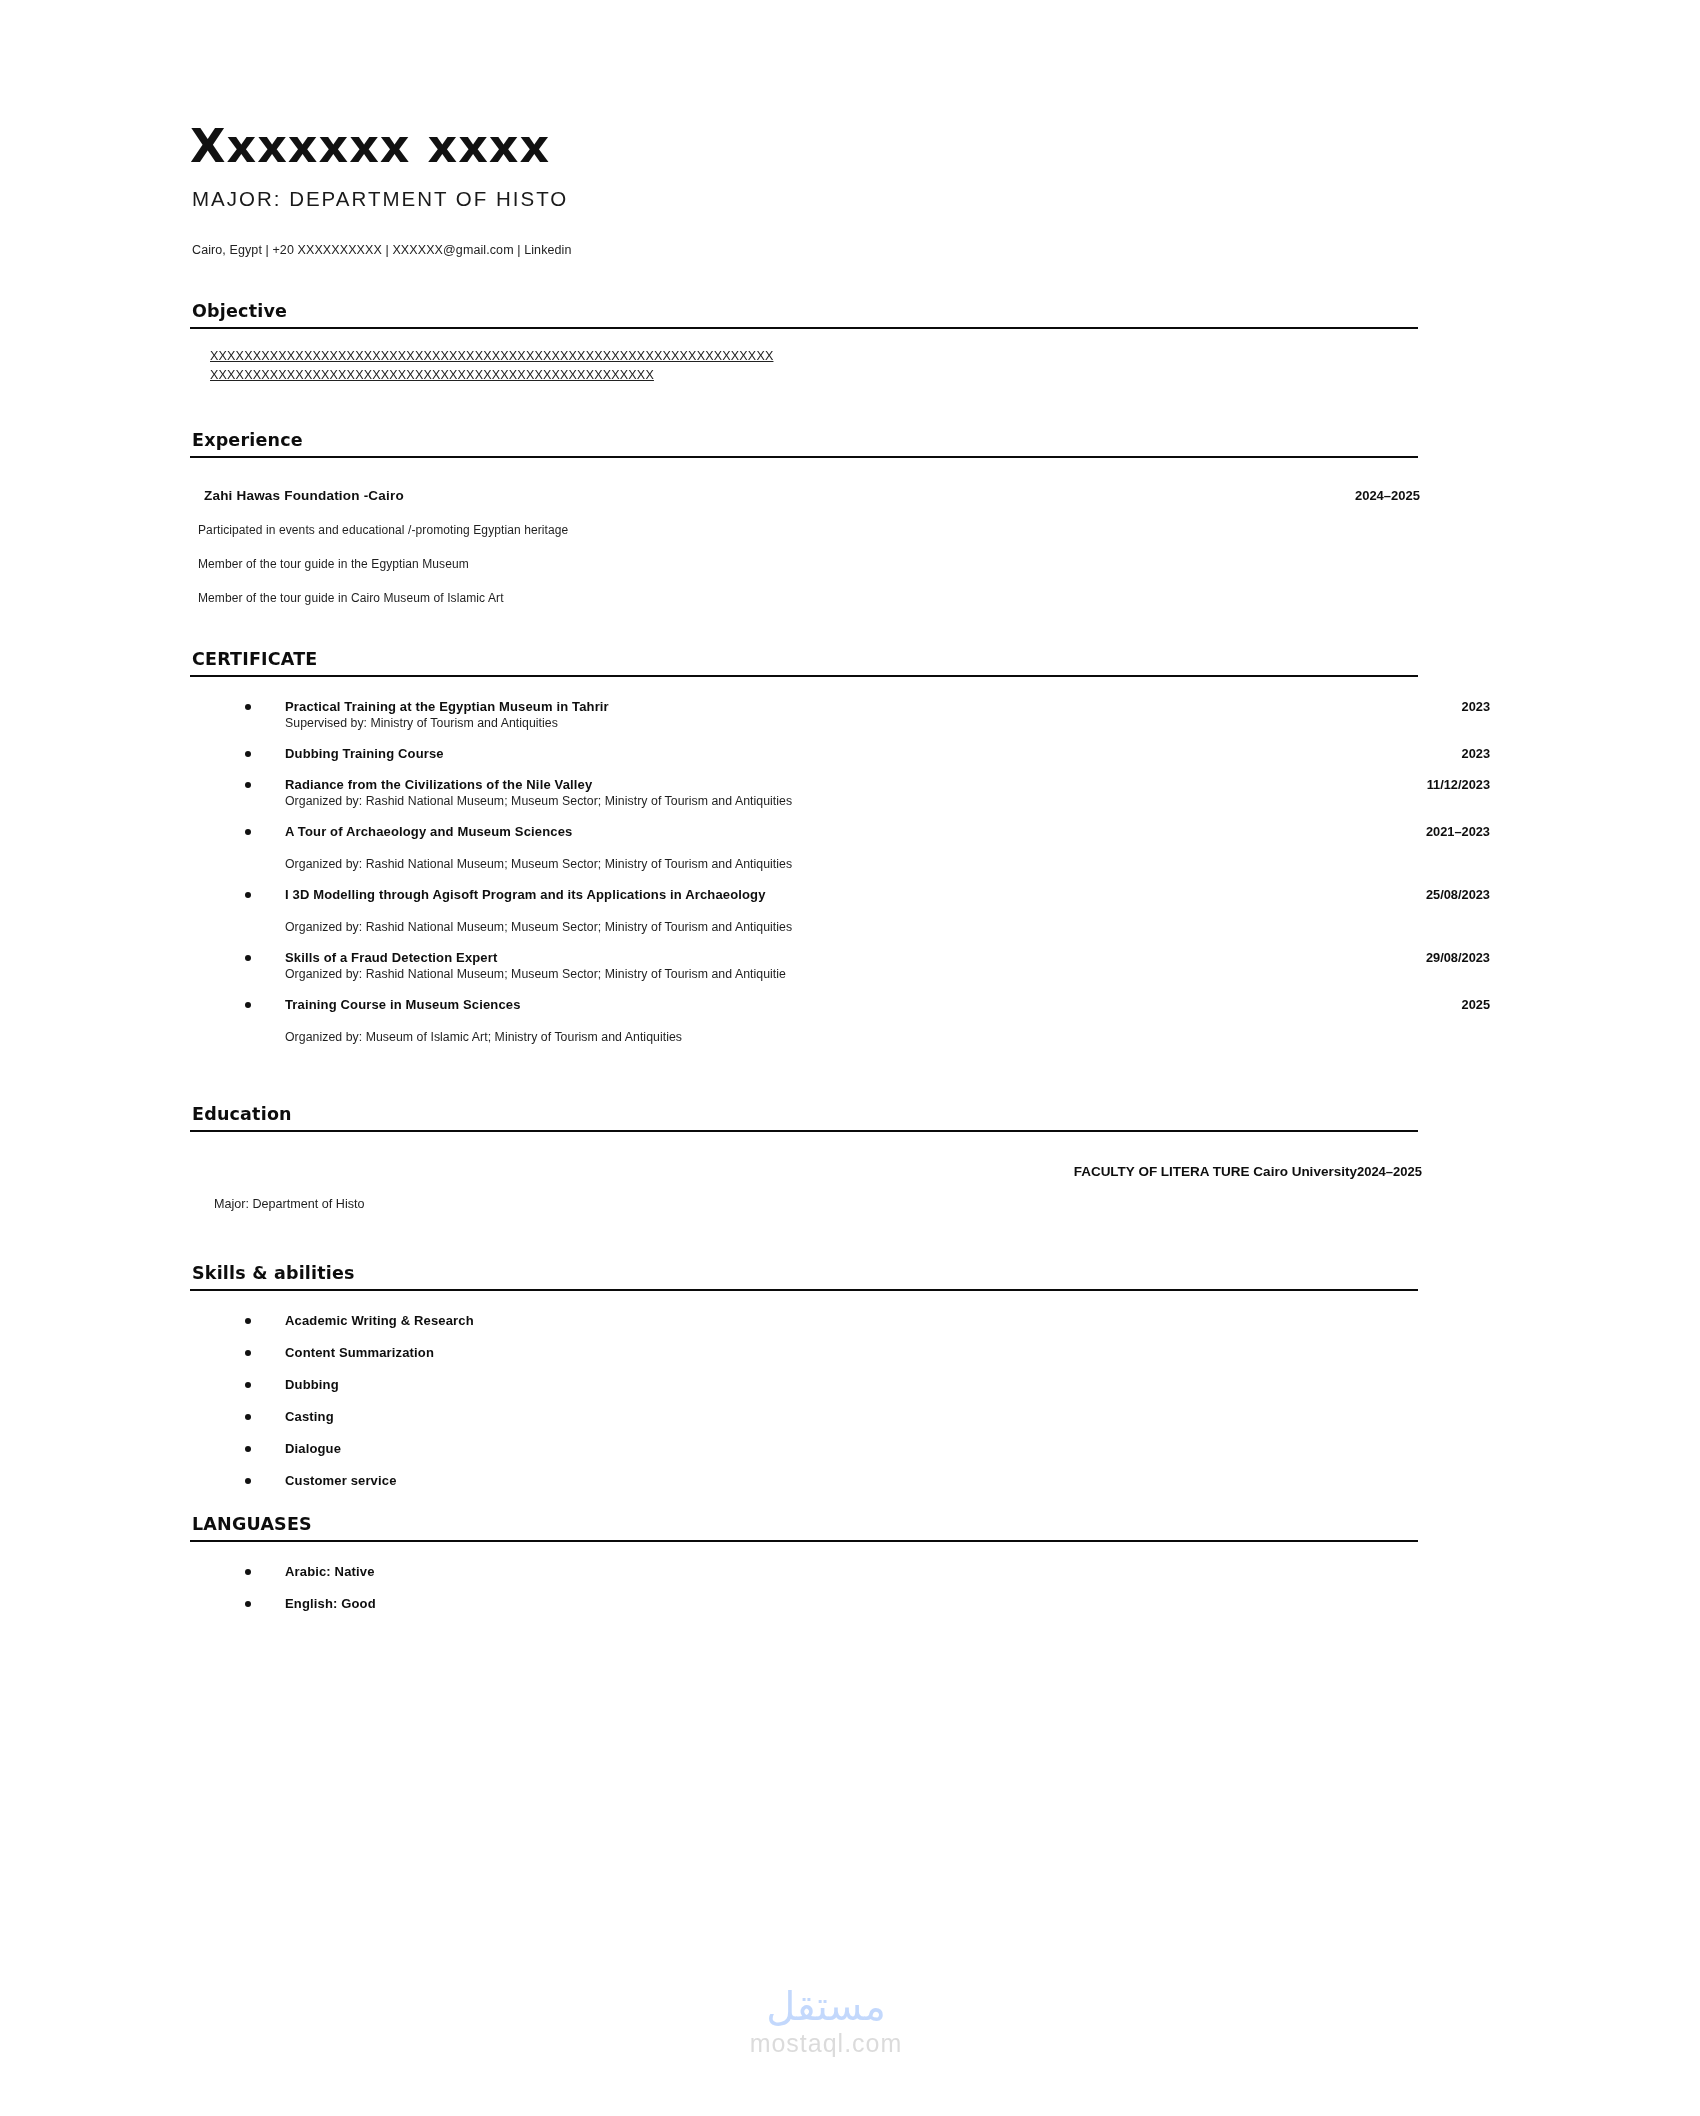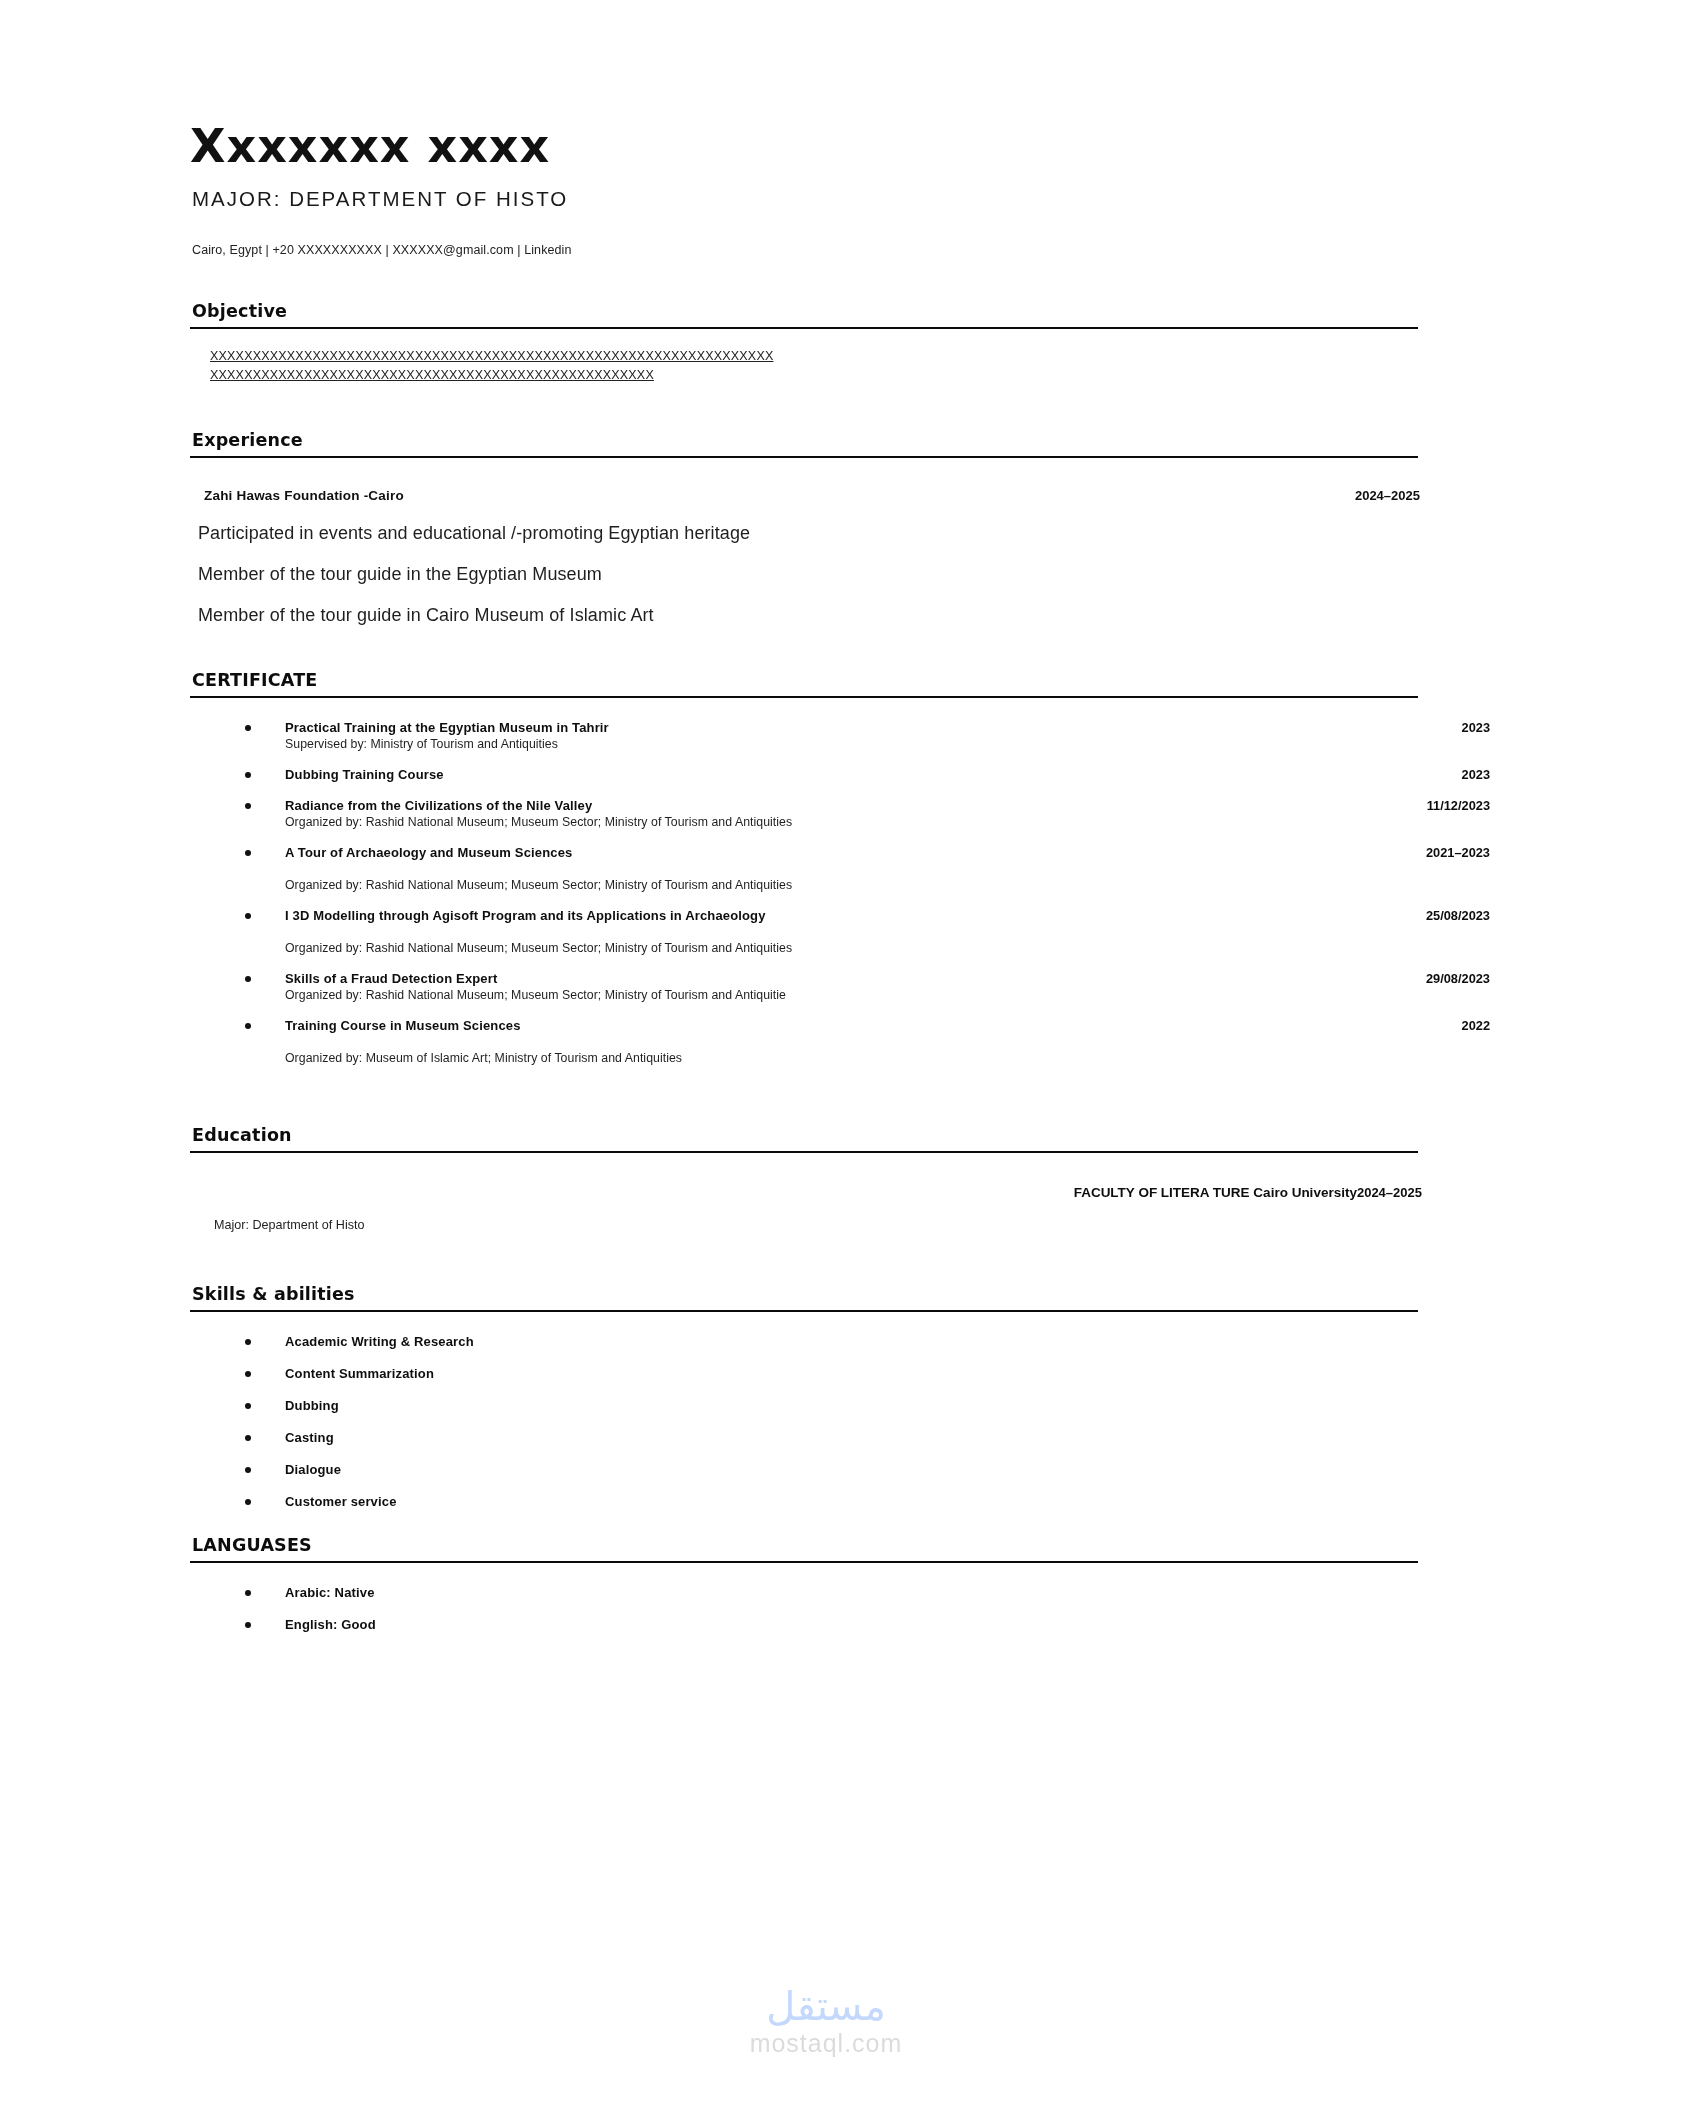--- a/index.html
+++ b/index.html
@@ -101,21 +101,21 @@
     font-weight: bold;
     color: #101010;
     letter-spacing: 0.2px;
   }
   .exp-date {
     font-size: 13px;
     font-weight: bold;
     color: #101010;
   }
   .exp-line {
-    font-size: 18px;
+    font-size: 12px;
     color: #1f1f1f;
     margin: 20px 0 0 8px;
     letter-spacing: 0.1px;
   }
 
   
   .cert-list {
     margin: 22px 0 0 0;
     padding: 0;
     list-style: none;
@@ -330,21 +330,21 @@
               <span class="cert-name">Skills of a Fraud Detection Expert</span>
               <span class="cert-date">29/08/2023</span>
             </div>
             <div class="cert-sub">Organized by: Rashid National Museum; Museum Sector; Ministry of Tourism and Antiquitie</div>
           </li>
 
           <li class="cert-item">
             <span class="bullet"></span>
             <div class="cert-row">
               <span class="cert-name">Training Course in Museum Sciences</span>
-              <span class="cert-date">2022</span>
+              <span class="cert-date">2025</span>
             </div>
             <div class="cert-sub spaced">Organized by: Museum of Islamic Art; Ministry of Tourism and Antiquities</div>
           </li>
 
         </ul>
       </div>
 
       <div class="section" style="margin-top:60px">
         <div class="sec-title">Education</div>
         <hr class="rule">

